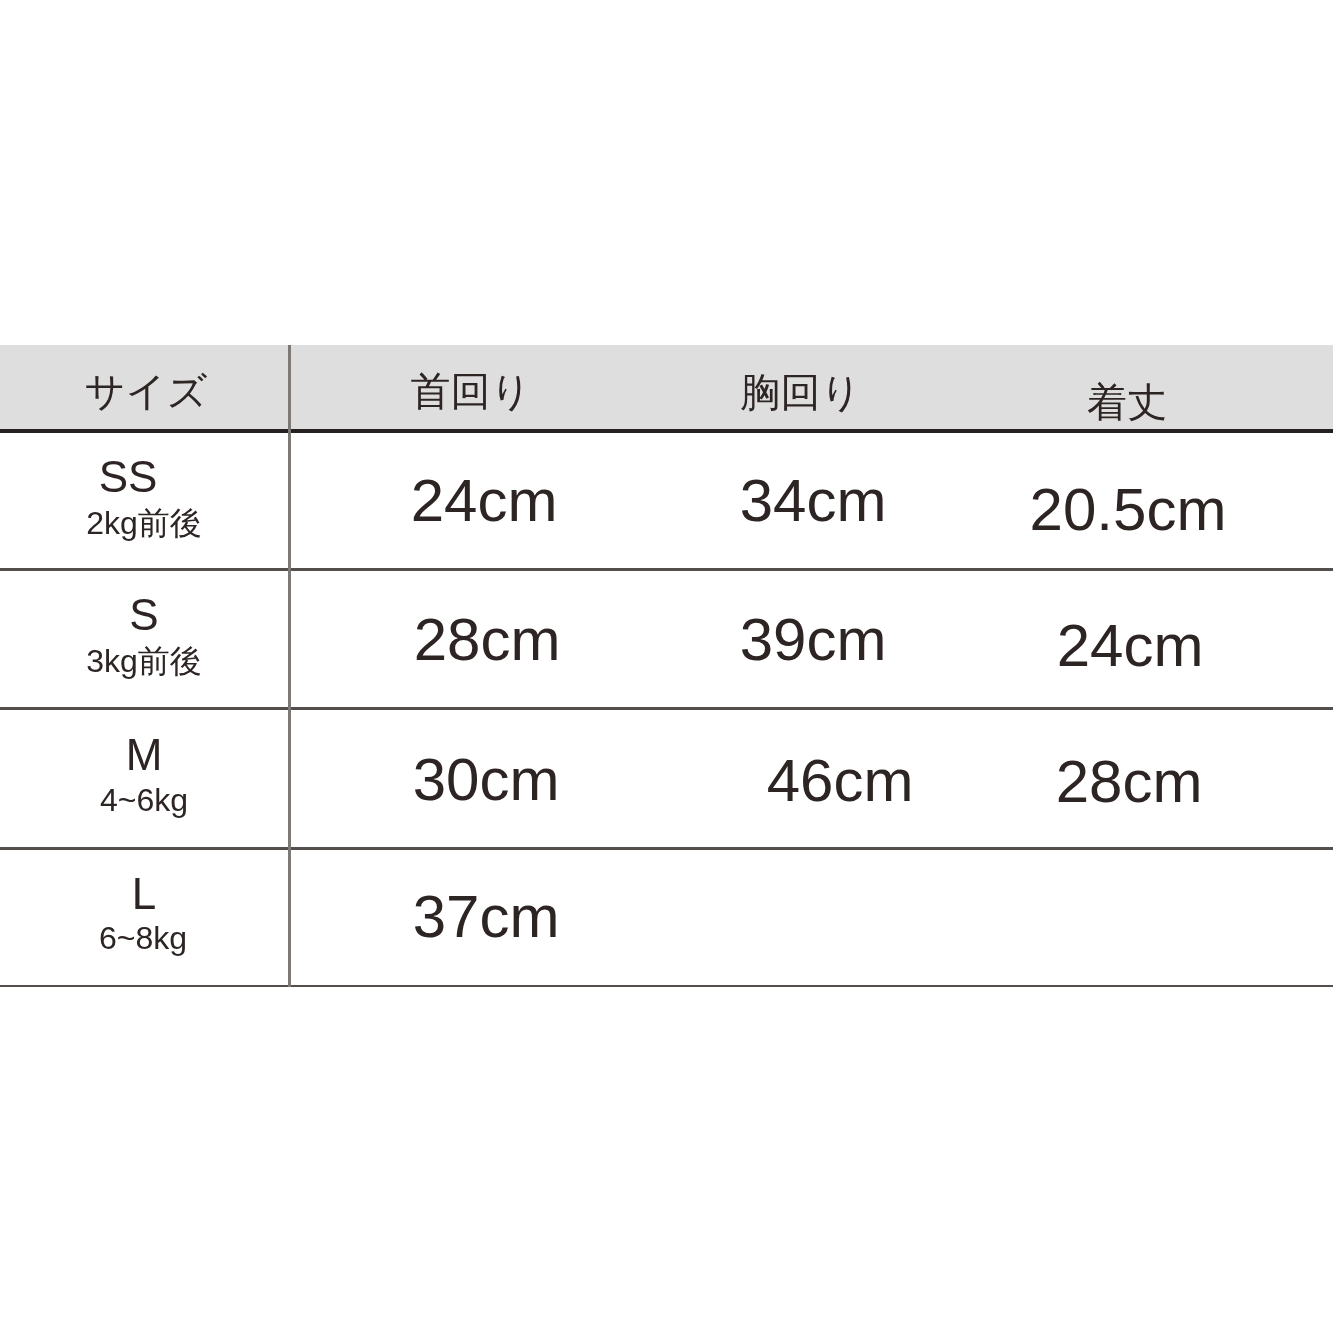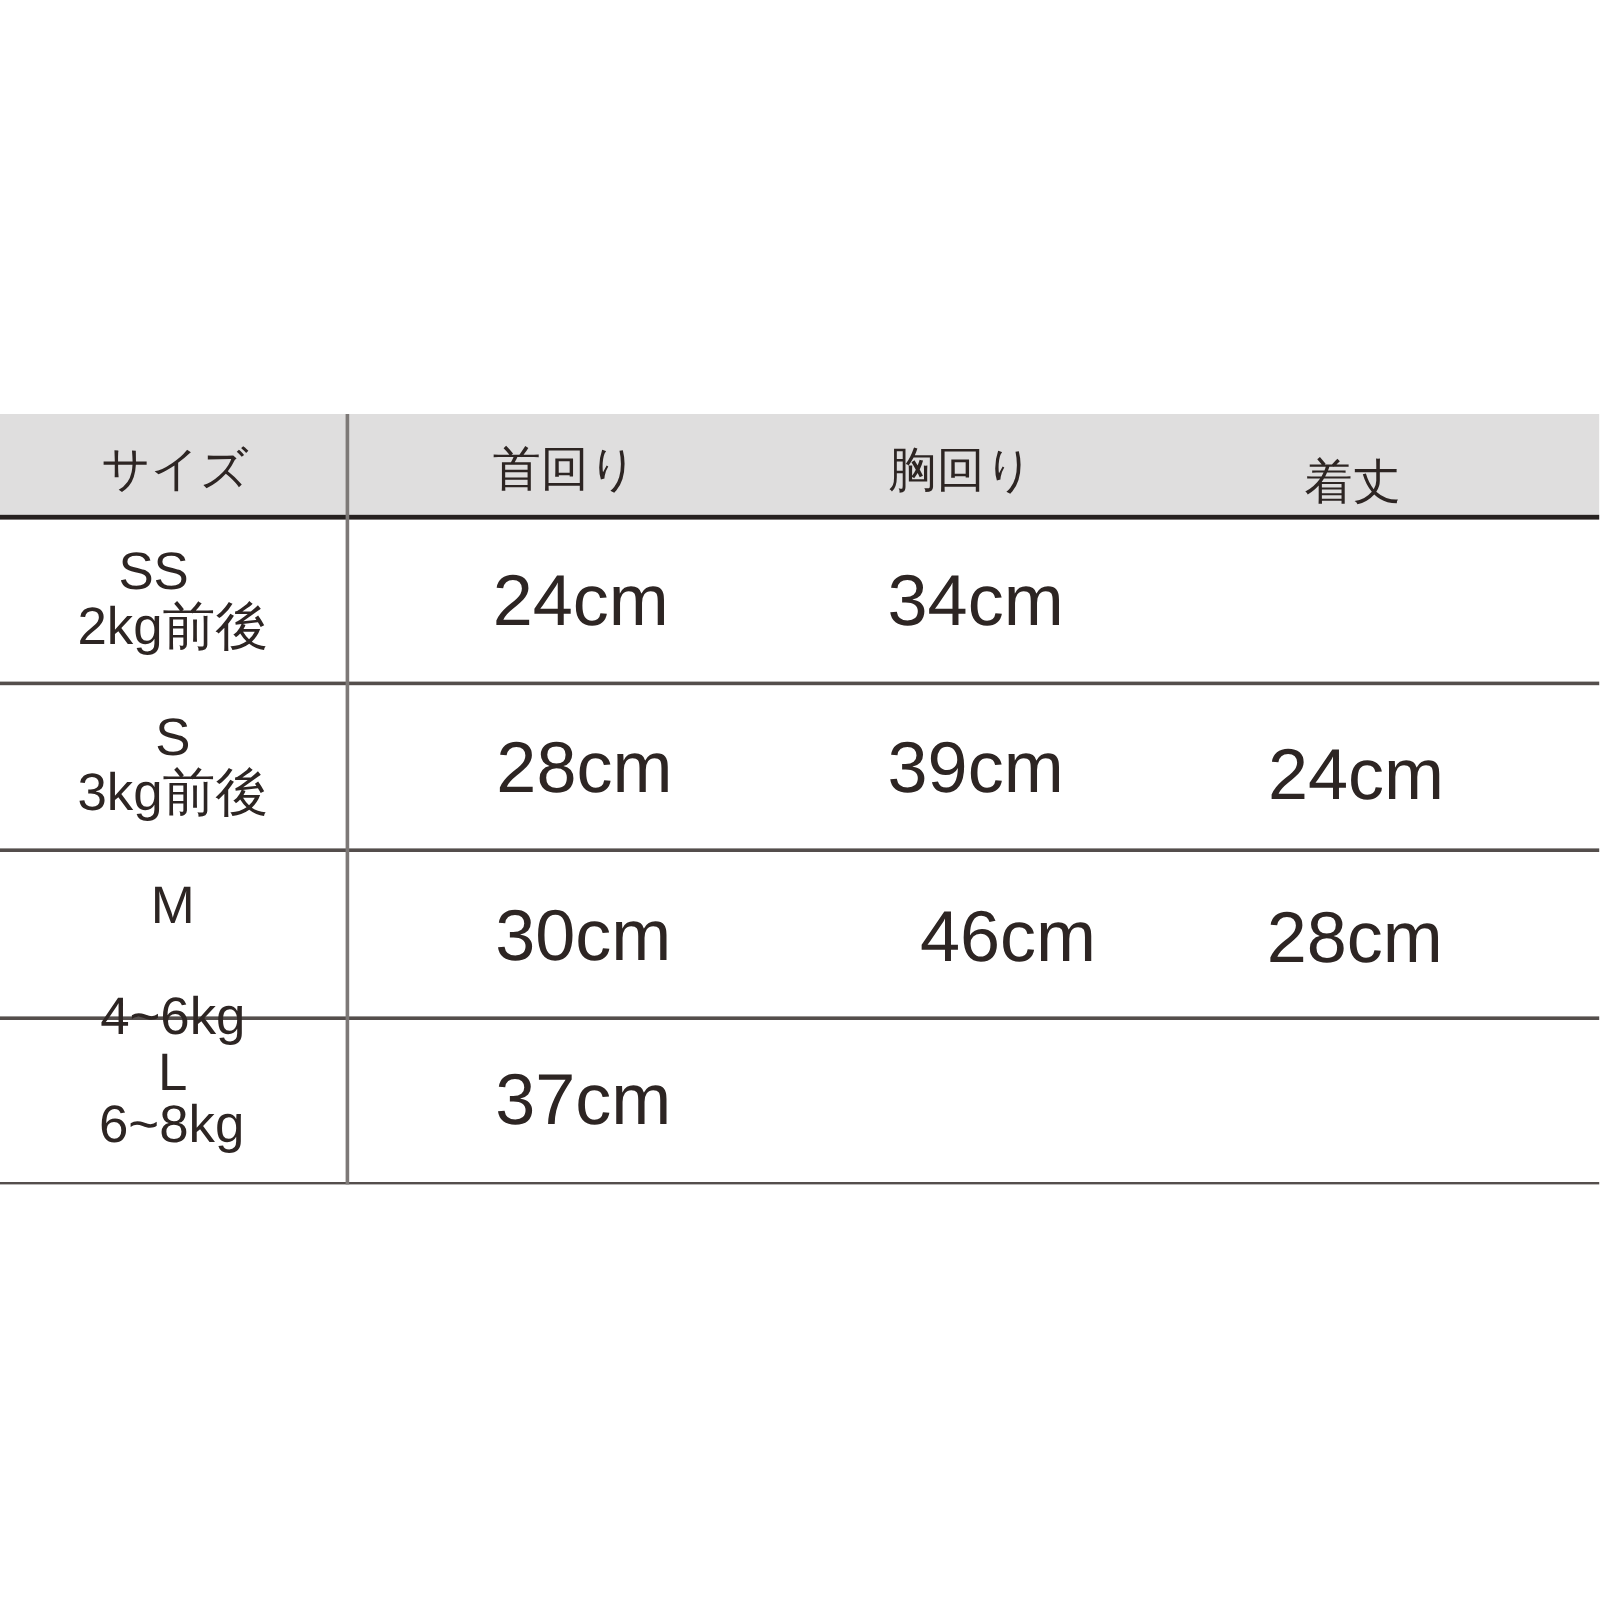--- a/index.html
+++ b/index.html
@@ -43,21 +43,21 @@
   }
   
   .cell {
     position: absolute;
     transform: translate(-50%, -50%);
     white-space: nowrap;
     line-height: 1;
   }
   .th { font-size: 40px; }
   .size-letter { font-size: 44px; }
-  .weight-note { font-size: 44px; }
+  .weight-note { font-size: 32px; }
   .val { font-size: 60px; }
 
   
   .hx1 { left: 146px;  top: 391px; }
   .hx2 { left: 471px;  top: 391px; }
   .hx3 { left: 801px;  top: 392px; }
   .hx4 { left: 1127px; top: 402px; }
 
   
   .sz1 { left: 128px;  top: 477px; }
@@ -66,21 +66,21 @@
   .c1  { left: 813px;  top: 501px; }
   .l1  { left: 1128px; top: 510px; }
   
   .sz2 { left: 144px;  top: 615px; }
   .wt2 { left: 144px;  top: 661px; }
   .n2  { left: 487px;  top: 640px; }
   .c2  { left: 813px;  top: 640px; }
   .l2  { left: 1130px; top: 646px; }
   
   .sz3 { left: 144px;  top: 755px; }
-  .wt3 { left: 144px;  top: 800px; margin-top: 48px; }
+  .wt3 { left: 144px;  top: 800px; }
   .n3  { left: 486px;  top: 780px; }
   .c3  { left: 840px;  top: 781px; text-align: center; }
   .l3  { left: 1129px; top: 782px; }
   
   .sz4 { left: 144px;  top: 894px; }
   .wt4 { left: 143px;  top: 938px; }
   .n4  { left: 486px;  top: 917px; }
   .c4  { left: 808px;  top: 917px; }
   .l4  { left: 1129px; top: 917px; }
 </style>
@@ -101,20 +101,21 @@
 
   <div class="cell th hx1">サイズ</div>
   <div class="cell th hx2">首回り</div>
   <div class="cell th hx3">胸回り</div>
   <div class="cell th hx4">着丈</div>
 
   <div class="cell size-letter sz1">SS</div>
   <div class="cell weight-note wt1">2kg前後</div>
   <div class="cell val n1">24cm</div>
   <div class="cell val c1">34cm</div>
+  <div class="cell val l1">20.5cm</div>
 
   <div class="cell size-letter sz2">S</div>
   <div class="cell weight-note wt2">3kg前後</div>
   <div class="cell val n2">28cm</div>
   <div class="cell val c2">39cm</div>
   <div class="cell val l2">24cm</div>
 
   <div class="cell size-letter sz3">M</div>
   <div class="cell weight-note wt3">4~6kg</div>
   <div class="cell val n3">30cm</div>

